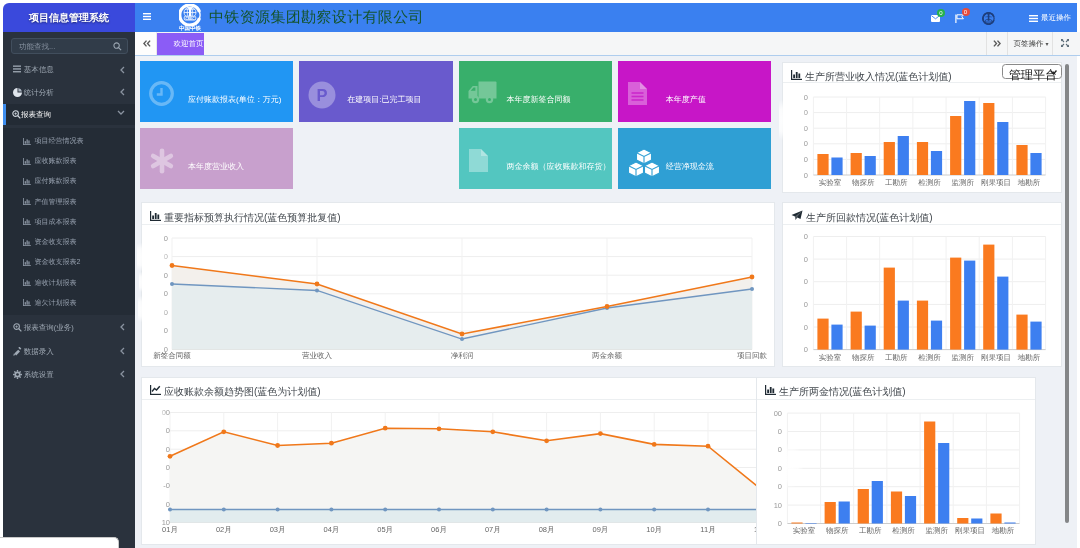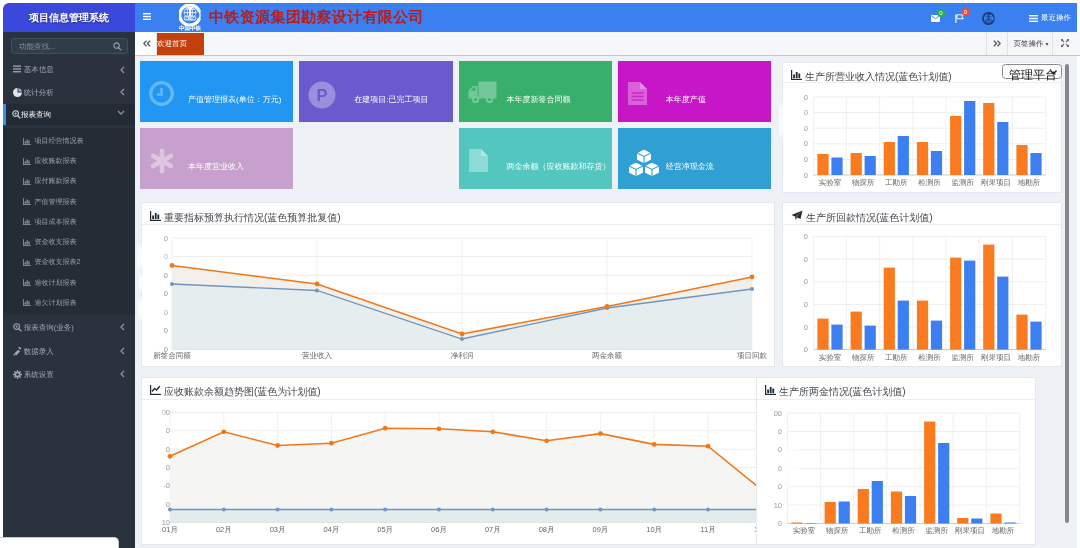--- a/index.html
+++ b/index.html
@@ -257,21 +257,21 @@
     <ellipse cx="22" cy="17" rx="5.5" ry="10.5"></ellipse>
     <line x1="10" y1="17" x2="34" y2="17"></line>
     <line x1="12" y1="10.5" x2="32" y2="10.5"></line>
   </g>
   <rect x="20" y="8" width="4.5" height="20" fill="#ffffff"></rect>
   <path d="M15 6.5 L29.5 6.5 L22.2 12 Z" fill="#ffffff"></path>
   <rect x="10.5" y="24.5" width="23" height="7.5" rx="2.5" fill="#3a80f0" stroke="#ffffff" stroke-width="1.8"></rect>
   <text x="22" y="31" font-size="6.5" fill="#ffffff" text-anchor="middle" font-family="Liberation Sans" font-weight="bold">CREC</text>
 </svg>
 <div class="abs" style="left:176px;top:25px;width:28px;text-align:center;color:#fff;font-size:5.5px;font-weight:bold;white-space:nowrap">中国中铁</div>
-<div class="abs" style="left:209px;top:8px;color:#b91c1c;font-size:15px;font-weight:bold;letter-spacing:0.35px;white-space:nowrap">中铁资源集团勘察设计有限公司</div>
+<div class="abs" style="left:209px;top:8px;color:#14532d;font-size:15px;font-weight:normal;letter-spacing:0.35px;white-space:nowrap">中铁资源集团勘察设计有限公司</div>
 
 <svg class="abs" style="left:931px;top:15px" width="9" height="7" viewBox="0 0 9 7">
       <rect x="0" y="0" width="9" height="7" rx="1" fill="#fff"></rect>
       <polyline points="0.6,0.8 4.5,3.8 8.4,0.8" fill="none" stroke="#3a80f0" stroke-width="0.9"></polyline>
     </svg>
 <div class="abs" style="left:937px;top:9px;width:8px;height:8px;border-radius:50%;background:#26b14c;color:#fff;font-size:6px;text-align:center;line-height:8px">0</div>
 <svg class="abs" style="left:955px;top:13.5px" width="9" height="9" viewBox="0 0 10 10">
       <line x1="1" y1="0.5" x2="1" y2="10" stroke="#fff" stroke-width="1.3"></line>
       <path d="M2.2 0.9 L9.4 0.9 L7.6 3.1 L9.4 5.3 L2.2 5.3 Z" fill="none" stroke="#fff" stroke-width="1.1"></path>
     </svg>
@@ -296,21 +296,21 @@
 <div class="abs" style="left:1041px;top:13px;color:#fff;font-size:7.5px;white-space:nowrap">最近操作</div>
 
 <div class="abs" style="left:135px;top:32px;width:945px;height:22.5px;background:#f5f6f7"></div>
 <div class="abs" style="left:135px;top:32px;width:22px;height:22.5px;background:#fdfdfd;border-right:1px solid #e8e8e8"></div>
 <svg class="abs" style="left:143px;top:39.5px" width="8" height="7" viewBox="0 0 8 7">
       <g fill="none" stroke="#5a5a5a" stroke-width="1.4">
         <polyline points="3.5,0.6 0.9,3.5 3.5,6.4"></polyline>
         <polyline points="7.1,0.6 4.5,3.5 7.1,6.4"></polyline>
       </g>
     </svg>
-<div class="abs" style="left:157px;top:33px;width:46.5px;height:21.5px;background:#c2410c;color:#fff;font-size:7.5px;text-align:left;line-height:21.5px">欢迎首页</div>
+<div class="abs" style="left:157px;top:33px;width:46.5px;height:21.5px;background:#8b5cf6;color:#fff;font-size:7.5px;text-align:right;line-height:21.5px">欢迎首页</div>
 <div class="abs" style="left:985.5px;top:32px;width:1px;height:22.5px;background:#e2e2e2"></div>
 <div class="abs" style="left:1007px;top:32px;width:1px;height:22.5px;background:#e2e2e2"></div>
 <svg class="abs" style="left:993px;top:39.5px" width="8" height="7" viewBox="0 0 8 7">
       <g fill="none" stroke="#5a5a5a" stroke-width="1.4">
         <polyline points="0.9,0.6 3.5,3.5 0.9,6.4"></polyline>
         <polyline points="4.5,0.6 7.1,3.5 4.5,6.4"></polyline>
       </g>
     </svg>
 <div class="abs" style="left:1013.5px;top:38.5px;color:#444;font-size:7.5px;white-space:nowrap">页签操作 <span style="font-size:6px;color:#555">▾</span></div>
 <div class="abs" style="left:1052px;top:32px;width:1px;height:22.5px;background:#e2e2e2"></div>
@@ -330,28 +330,28 @@
 </svg>
 <div class="abs" style="left:135px;top:54.5px;width:945px;height:1.5px;background:#aecdee"></div>
 
 <div class="card" style="left:140px;top:61px;width:153.3px;height:61px;background:#2196f3">
       <div class="abs" style="left:9px;top:19.5px"><svg width="25" height="25" viewBox="0 0 25 25">
           <g opacity="0.32">
             <circle cx="12.5" cy="12.5" r="10.8" fill="none" stroke="#ffffff" stroke-width="3.2"></circle>
             <path d="M12.5 7 L12.5 13.5 L7.8 13.5" fill="none" stroke="#ffffff" stroke-width="2.4"></path>
           </g>
         </svg></div>
-      <div class="cardtext" style="left:48px;top:33px">产值管理报表(单位：万元)</div>
+      <div class="cardtext" style="left:48px;top:33px">应付账款报表(单位：万元)</div>
     </div>
 <div class="card" style="left:299.3px;top:61px;width:153.3px;height:61px;background:#695acd">
       <div class="abs" style="left:9px;top:19.5px"><svg width="28" height="28" viewBox="0 0 28 28">
           <circle cx="14" cy="14" r="13.5" fill="#ffffff" opacity="0.32"></circle>
           <text x="14" y="20" font-size="16.5" font-weight="bold" fill="#695acd" text-anchor="middle" font-family="Liberation Sans">P</text>
         </svg></div>
-      <div class="cardtext" style="left:55px;top:33px">在建项目:已完工项目</div>
+      <div class="cardtext" style="left:48px;top:33px">在建项目:已完工项目</div>
     </div>
 <div class="card" style="left:458.5px;top:61px;width:153.3px;height:61px;background:#38af6b">
       <div class="abs" style="left:9px;top:19.5px"><svg width="29" height="23" viewBox="0 0 29 23">
           <g opacity="0.3" fill="#ffffff">
             <path d="M10.5 0.5 L27.5 0.5 Q28.5 0.5 28.5 1.5 L28.5 17.5 L10.5 17.5 Z"></path>
             <path fill-rule="evenodd" d="M0.5 17.5 L0.5 10 L4.8 5 L9.5 5 L9.5 17.5 Z M2.6 9.8 L5.6 6.6 L7.4 6.6 L7.4 9.8 Z"></path>
             <circle cx="7.5" cy="18.5" r="3.7"></circle>
             <circle cx="21.5" cy="18.5" r="3.7"></circle>
           </g>
           <circle cx="7.5" cy="18.5" r="1.5" fill="#38af6b"></circle>

